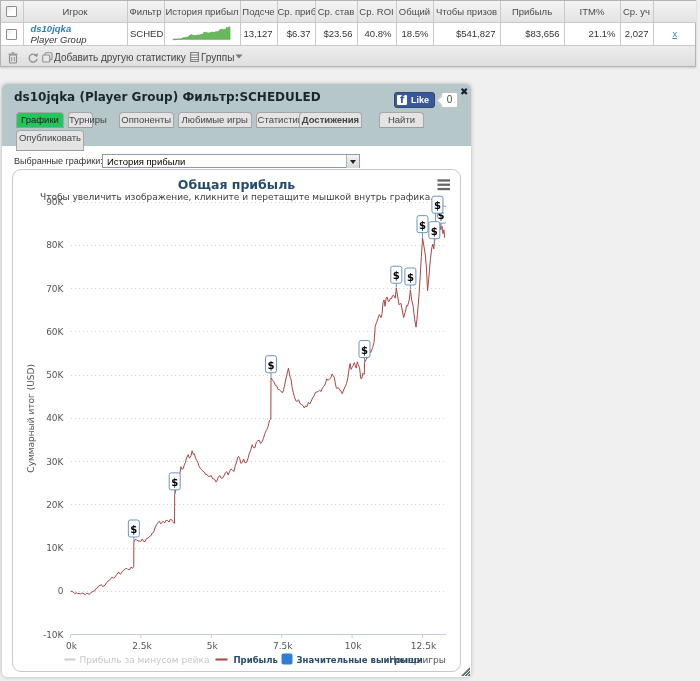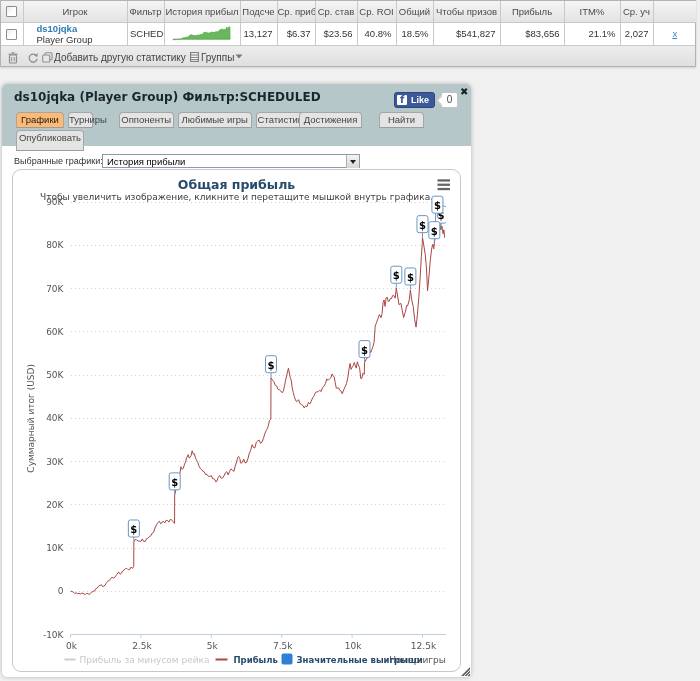--- a/index.html
+++ b/index.html
@@ -11,21 +11,21 @@
     border:1px solid #b3b3b3; box-shadow:0 1px 2px rgba(0,0,0,.15); }
   table.stats { border-collapse:collapse; table-layout:fixed; width:695px; }
   table.stats th, table.stats td { border-left:1px solid #c9c9c9; overflow:hidden; white-space:nowrap; }
   table.stats th:first-child, table.stats td:first-child { border-left:none; }
   table.stats thead th { height:21px; background:linear-gradient(#f4f4f4,#e3e3e3);
     font-size:9.5px; font-weight:normal; color:#4a4a4a; text-align:center; border-bottom:1px solid #c9c9c9; }
   table.stats tbody td { height:23px; font-size:9.5px; color:#333; vertical-align:middle; }
   .cell-check { text-align:center; }
   .checkbox { display:inline-block; width:11px; height:11px; border:1px solid #8e8e8e;
     background:linear-gradient(135deg,#ececec,#ffffff 60%); border-radius:1px; vertical-align:middle; }
-  .player-cell { padding-left:13px; line-height:9px; }
+  .player-cell { padding-left:7px; line-height:9px;font-style:italic; }
   .player-name { font-weight:bold; color:#2d7cb5; font-size:9.5px; display:block; }
   .player-type { color:#333; font-size:9.5px; display:block; margin-top:2px; }
   .filter-cell { padding-left:2.5px; font-size:7.5px; }
   .num { text-align:right; padding-right:4px; }
   .spark-cell { text-align:center; }
   .remove-cell { text-align:center; }
   .remove-link { color:#3d85c6; text-decoration:underline; font-size:9.5px; cursor:pointer; }
 
   
   .table-toolbar { position:relative; height:21px; background:linear-gradient(#ededed,#dfdfdf);
@@ -48,21 +48,21 @@
   .like-label { position:absolute; left:16px; top:2px; font-size:9px; font-weight:bold; }
   .like-count { position:absolute; left:439px; top:8px; width:17px; height:16px; background:#fff;
     border:1px solid #c4c4c4; border-radius:2px; font-size:10px; color:#4a4a4a; text-align:center; line-height:14px; }
   .like-count:before { content:""; position:absolute; left:-4px; top:4px; width:6px; height:6px;
     background:#fff; border-left:1px solid #c4c4c4; border-bottom:1px solid #c4c4c4; transform:rotate(45deg); }
   .panel-close { position:absolute; left:458px; top:2px; font-size:10px; font-weight:bold; color:#16222b;
     cursor:pointer; font-family:"DejaVu Sans", sans-serif; }
 
   .tab { position:absolute; height:16px; background:#e4e4e4; border:1px solid #a6a6a6; border-bottom-color:#9c9c9c;
     border-radius:4px 4px 0 0; font-size:9.5px; color:#444; text-align:center; line-height:14px; cursor:pointer; }
-  .tab.active { background:#fdba74; color:#222; }
+  .tab.active { background:#22c55e; color:#222; }
   .tab.row2 { top:45.5px; height:21px; }
 
   .selector-row { position:absolute; left:0; top:66px; width:100%; height:22px; }
   .selector-label { position:absolute; left:12px; top:6px; font-size:9px; color:#333; }
   .gselect { position:absolute; left:100px; top:4px; width:258px; height:14px; background:#fff;
     border:1px solid #8c9bab; font-size:9.5px; color:#000; }
   .gselect-text { position:absolute; left:4px; top:1px; }
   .gselect-arrow { position:absolute; right:0; top:0; width:13px; height:13px; background:linear-gradient(#f4f4f4,#d8d8d8);
     border-left:1px solid #a8b2bb; }
   .gselect-arrow:before { content:""; position:absolute; left:3px; top:5px; border:3.5px solid transparent; border-top:4px solid #222; }
@@ -178,21 +178,21 @@
     <span class="like-label">Like</span>
   </div>
   <div class="like-count">0</div>
   <div class="panel-close">✖</div>
 
   <div class="tab active" style="left: 14px; width: 48px; top: 27.5px;">Графики</div>
     <div class="tab" style="left: 66px; width: 25px; top: 27.5px;">Турниры</div>
     <div class="tab" style="left: 117px; width: 54.5px; top: 27.5px;">Оппоненты</div>
     <div class="tab" style="left: 175.5px; width: 74.5px; top: 27.5px;">Любимые игры</div>
     <div class="tab" style="left: 254px; width: 53px; top: 27.5px;">Статистика</div>
-    <div class="tab" style="left: 297px; width: 63px; top: 27.5px;">Достижения</div>
+    <div class="tab" style="left: 297px; width: 63px; top: 27.5px; font-weight: bold;">Достижения</div>
     <div class="tab" style="left: 377px; width: 45px; top: 27.5px;">Найти</div>
     <div id="tabs-row1"></div>
   <div class="tab row2" style="left:14px; width:68px;">Опубликовать</div>
 
   <div class="selector-row">
     <span class="selector-label">Выбранные графики:</span>
     <div class="gselect">
       <span class="gselect-text">История прибыли</span>
       <span class="gselect-arrow"></span>
     </div>

